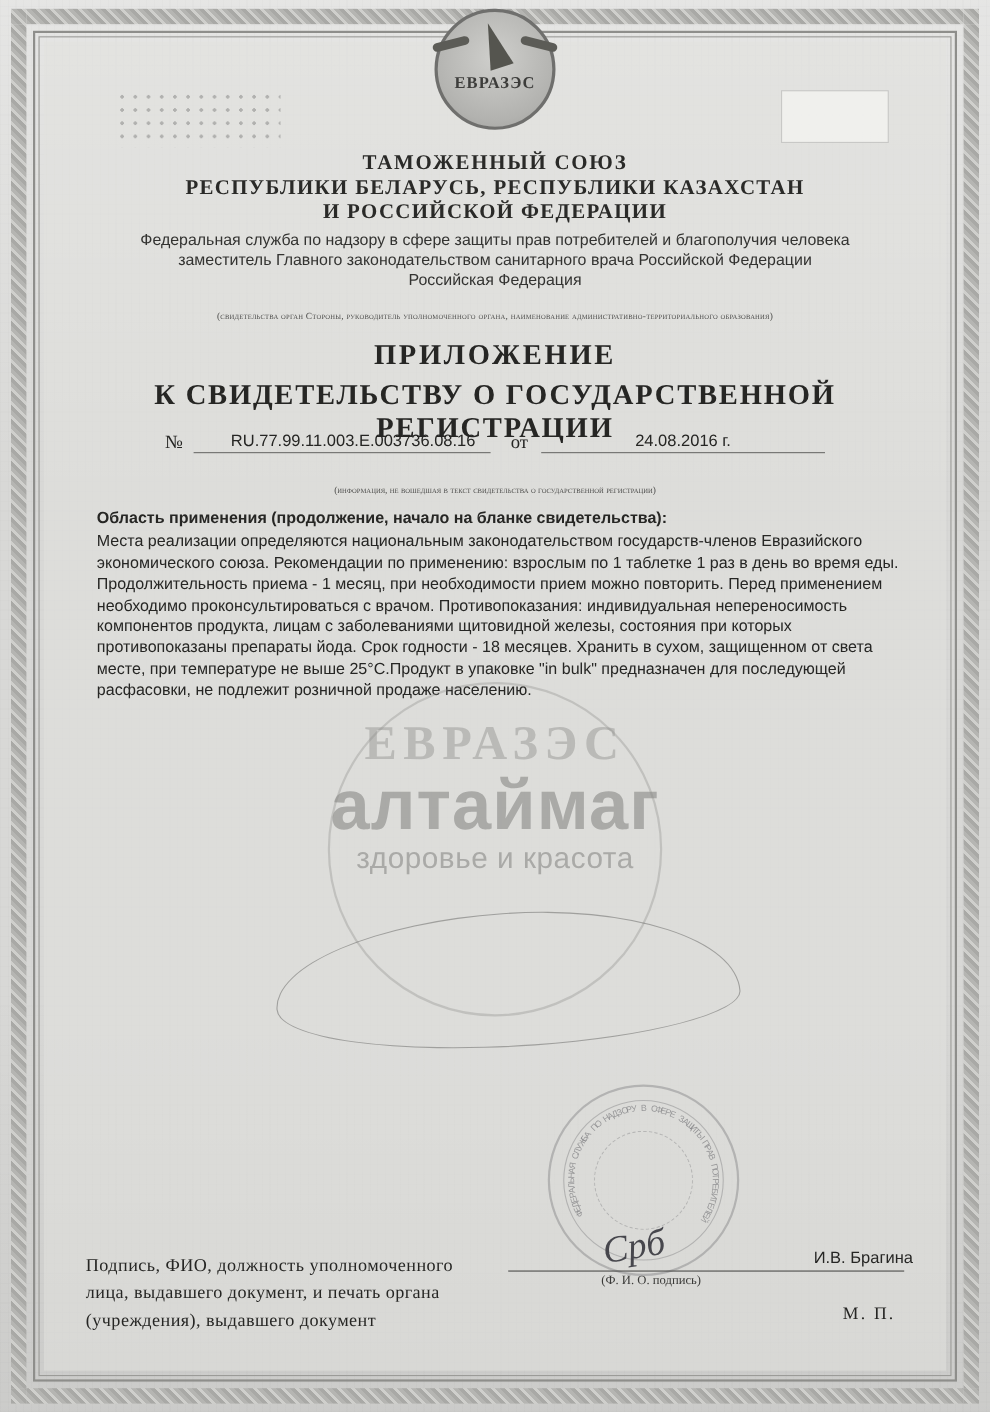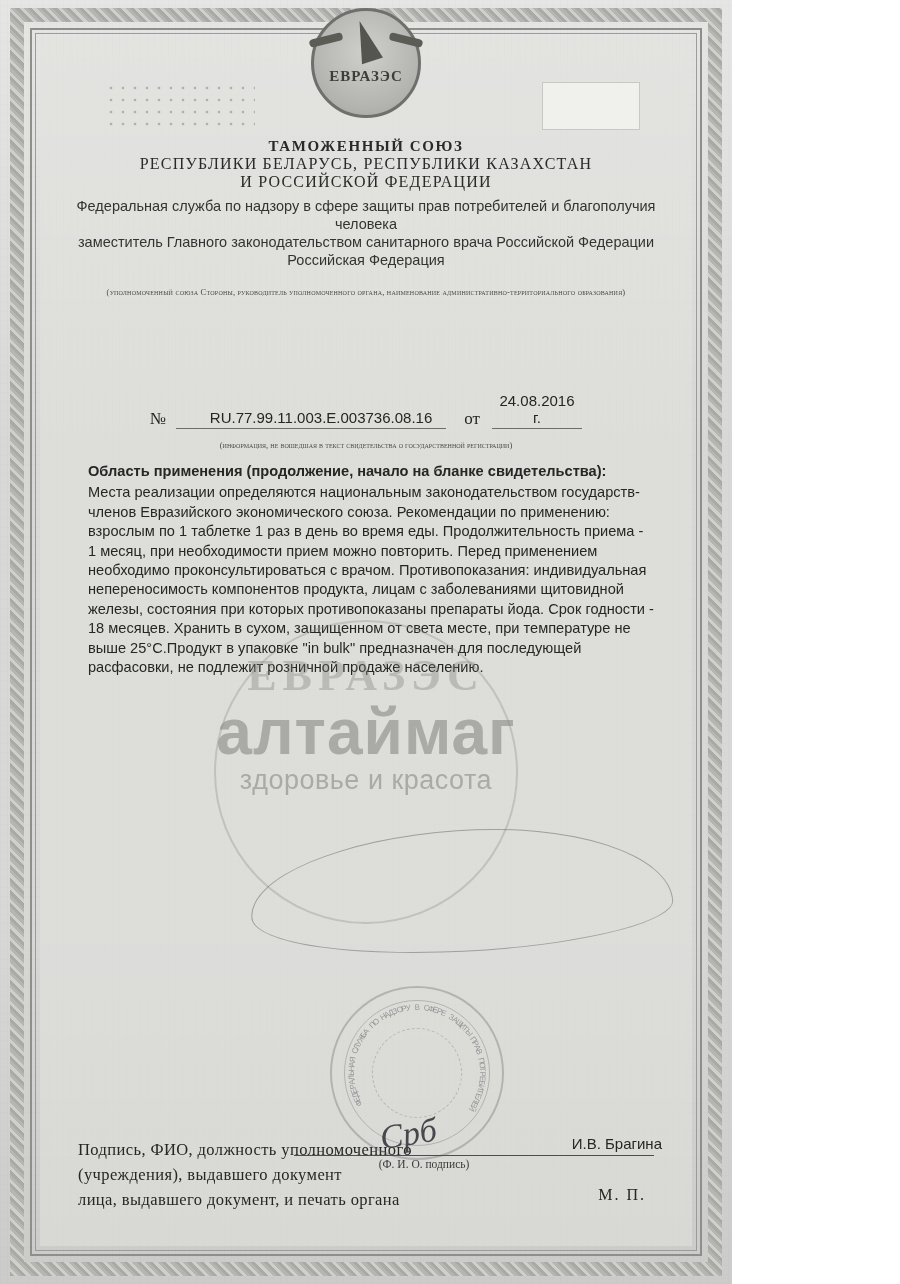--- a/index.html
+++ b/index.html
@@ -11,21 +11,21 @@
     width: 900px;
     height: 1284px;
     font-family: "Liberation Serif", serif;
     color: #2e2e2e;
     overflow: hidden;
   }
 
   
   .page {
     position: relative;
-    width: 732px;
+    width: 900px;
     height: 1284px;
     background: #d8d8d6;
     background-image:
        linear-gradient(180deg, rgba(255,255,255,0.35), rgba(255,255,255,0) 35%),
        linear-gradient(0deg, rgba(0,0,0,0.06), rgba(0,0,0,0) 30%);
     overflow: hidden;
   }
   .frame-outer {
     position: absolute;
     left: 10px; top: 8px; right: 10px; bottom: 8px;
@@ -135,29 +135,29 @@
   }
 
   
   .header {
     position: absolute;
     left: 60px; right: 60px;
     top: 138px;
     text-align: center;
   }
   .h-line1 {
-    font-size: 15px;
+    font-size: 19px;
     font-weight: bold;
     letter-spacing: 1.6px;
     color: #2a2a28;
     font-variant: small-caps;
   }
   .h-line2, .h-line3 {
-    font-size: 16px;
-    font-weight: normal;
+    font-size: 19px;
+    font-weight: bold;
     letter-spacing: 1.2px;
     color: #2a2a28;
     font-variant: small-caps;
   }
   .h-sub {
     margin-top: 6px;
     font-family: "Liberation Sans", sans-serif;
     font-size: 14.5px;
     color: #333331;
     line-height: 18px;
@@ -420,23 +420,27 @@
 
   <div class="header">
     <div class="h-line1">ТАМОЖЕННЫЙ СОЮЗ</div>
     <div class="h-line2">РЕСПУБЛИКИ БЕЛАРУСЬ, РЕСПУБЛИКИ КАЗАХСТАН</div>
     <div class="h-line3">И РОССИЙСКОЙ ФЕДЕРАЦИИ</div>
     <div class="h-sub">
       <div>Федеральная служба по надзору в сфере защиты прав потребителей и благополучия человека</div>
       <div>заместитель Главного законодательством санитарного врача Российской Федерации</div>
       <div>Российская Федерация</div>
     </div>
-    <div class="caption-tiny">(уполномоченный союза Стороны, руководитель уполномоченного органа, наименование административно-территориального образования)</div>
-  </div>
-
+    <div class="caption-tiny">(свидетельства орган Стороны, руководитель уполномоченного органа, наименование административно-территориального образования)</div>
+  </div>
+
+  <div class="title-block">
+    <div class="title1">ПРИЛОЖЕНИЕ</div>
+    <div class="title2">К СВИДЕТЕЛЬСТВУ О ГОСУДАРСТВЕННОЙ РЕГИСТРАЦИИ</div>
+  </div>
 
   <div class="num-row">
     <span class="num-label">№</span>
     <span class="num-value">RU.77.99.11.003.Е.003736.08.16</span>
     <span class="ot-label">от</span>
     <span class="date-value">24.08.2016 г.</span>
   </div>
   <div class="caption-tiny2">(информация, не вошедшая в текст свидетельства о государственной регистрации)</div>
 
   <div class="body-block">
@@ -448,22 +452,22 @@
     <div class="wm-circle"></div>
     <div class="wm-eurasec">ЕВРАЗЭС</div>
     <div class="wm-main">алтаймаг</div>
     <div class="wm-sub">здоровье и красота</div>
     <div class="wm-swirl"></div>
   </div>
 
   <div class="footer">
     <div class="footer-text">
       <div>Подпись, ФИО, должность уполномоченного</div>
+      <div>лица, выдавшего документ, и печать органа</div>
       <div>(учреждения), выдавшего документ</div>
-      <div>лица, выдавшего документ, и печать органа</div>
     </div>
 
     <div class="sign-area">
       <div class="stamp">
         <div class="stamp-text">
             <span style="transform: rotate(-120deg) translate(0px, -70px);">Ф</span>
             <span style="transform: rotate(-116.066deg) translate(0px, -70px);">Е</span>
             <span style="transform: rotate(-112.131deg) translate(0px, -70px);">Д</span>
             <span style="transform: rotate(-108.197deg) translate(0px, -70px);">Е</span>
             <span style="transform: rotate(-104.262deg) translate(0px, -70px);">Р</span>

